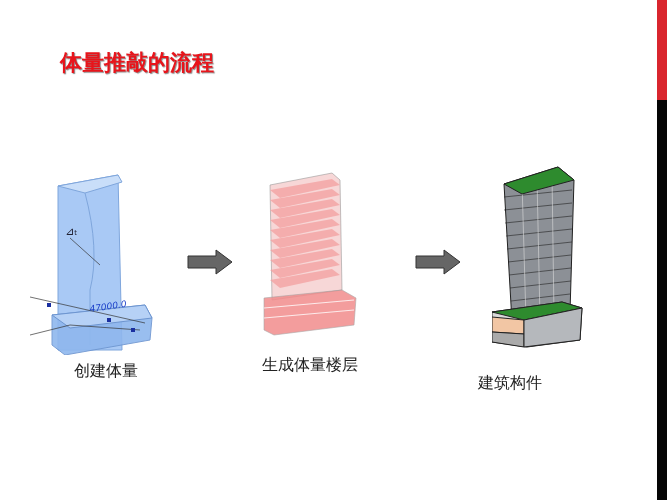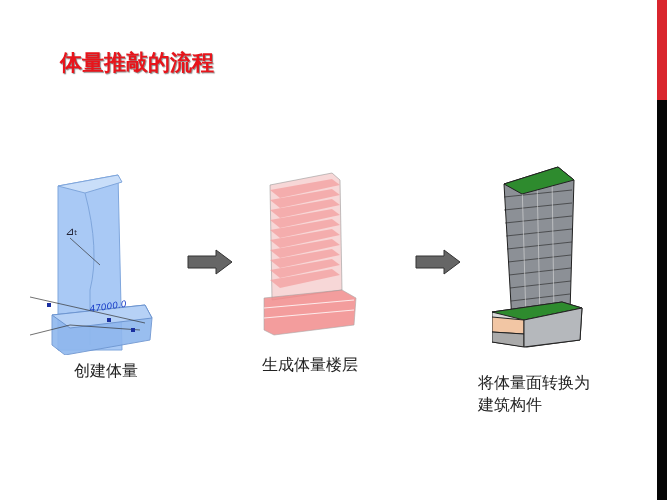--- a/index.html
+++ b/index.html
@@ -83,15 +83,14 @@
   <polygon points="0,150 70,140 90,146 88,178 35,185 0,180" fill="#d9d9d9" stroke="#222"></polygon>
   <polygon points="0,150 70,140 90,146 32,158" fill="#2e8b2e" stroke="#222"></polygon>
   <polygon points="0,155 32,158 32,172 0,170" fill="#f2c6a4" stroke="#222"></polygon>
   <polygon points="0,170 32,172 32,185 0,180" fill="#aaa" stroke="#222"></polygon>
   <polygon points="32,158 90,146 88,178 32,185" fill="#b5b8bc" stroke="#222"></polygon>
 </svg>
 
 <div class="cap" style="left:74px;top:360px">创建体量</div>
 <div class="cap" style="left:262px;top:354px">生成体量楼层</div>
 <div class="cap" style="left:478px;top:372px">
-  <div>将体量面转换为</div>
   <div>建筑构件</div>
 </div>
 
 </body></html>

